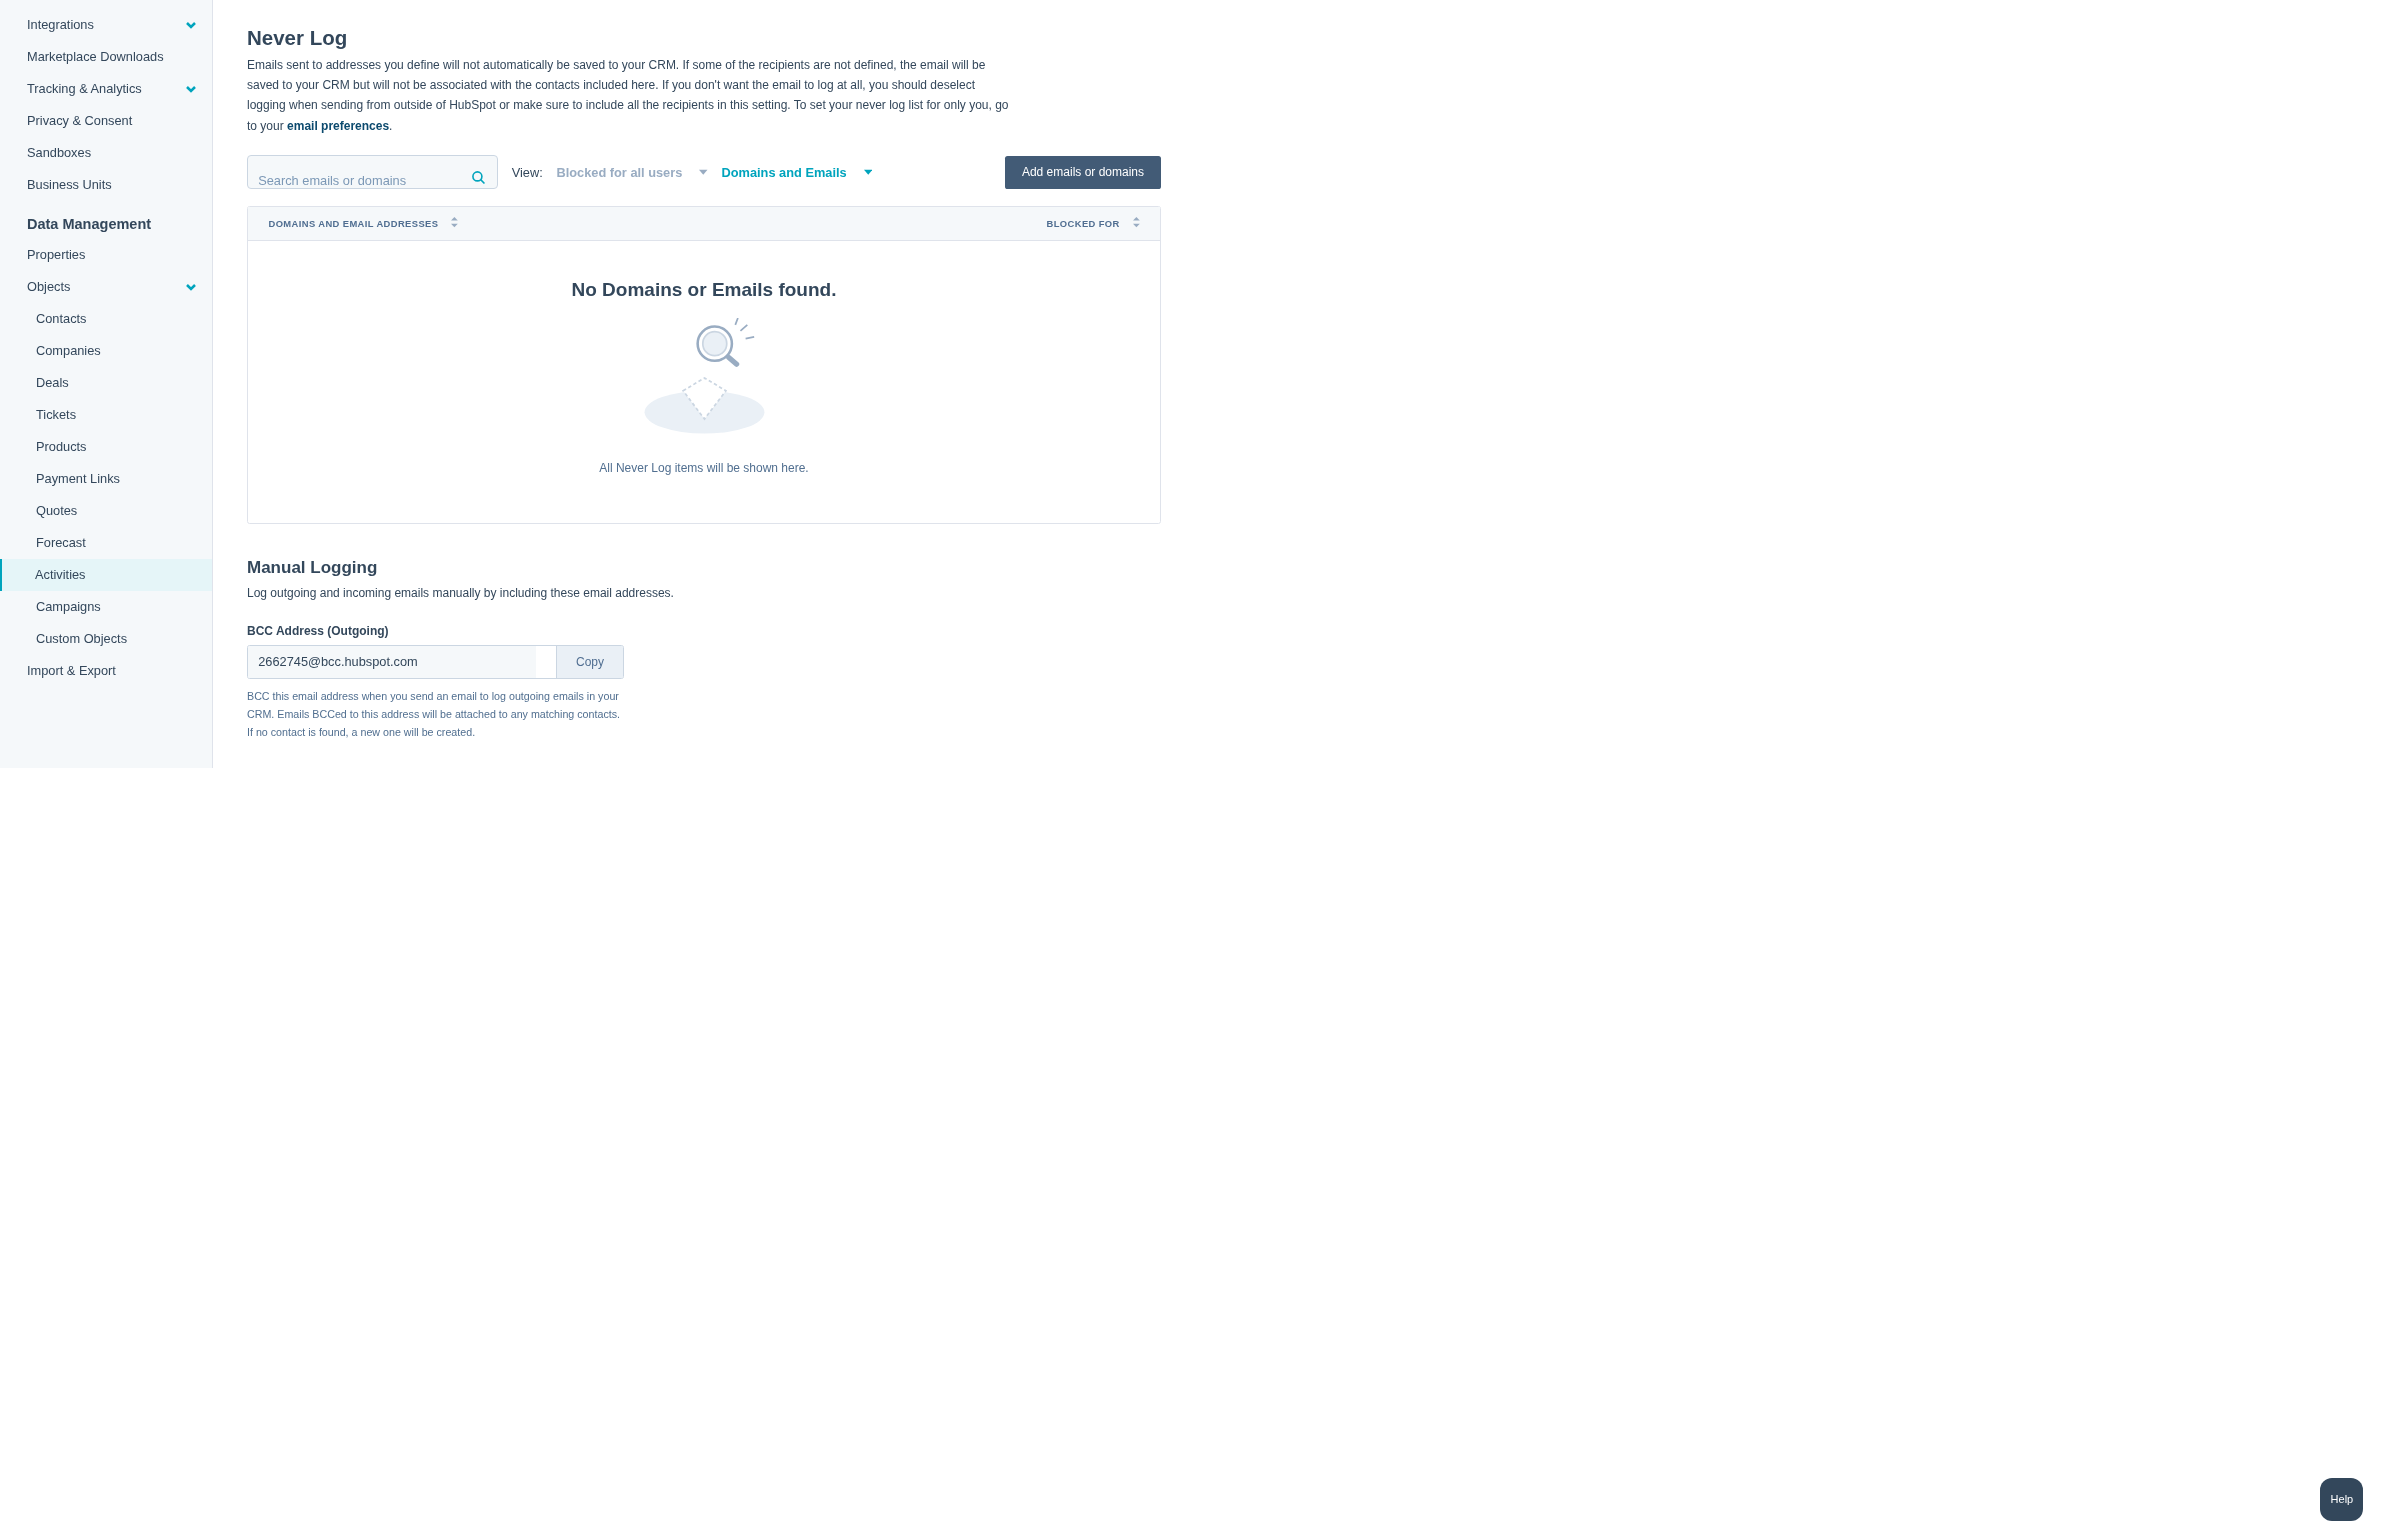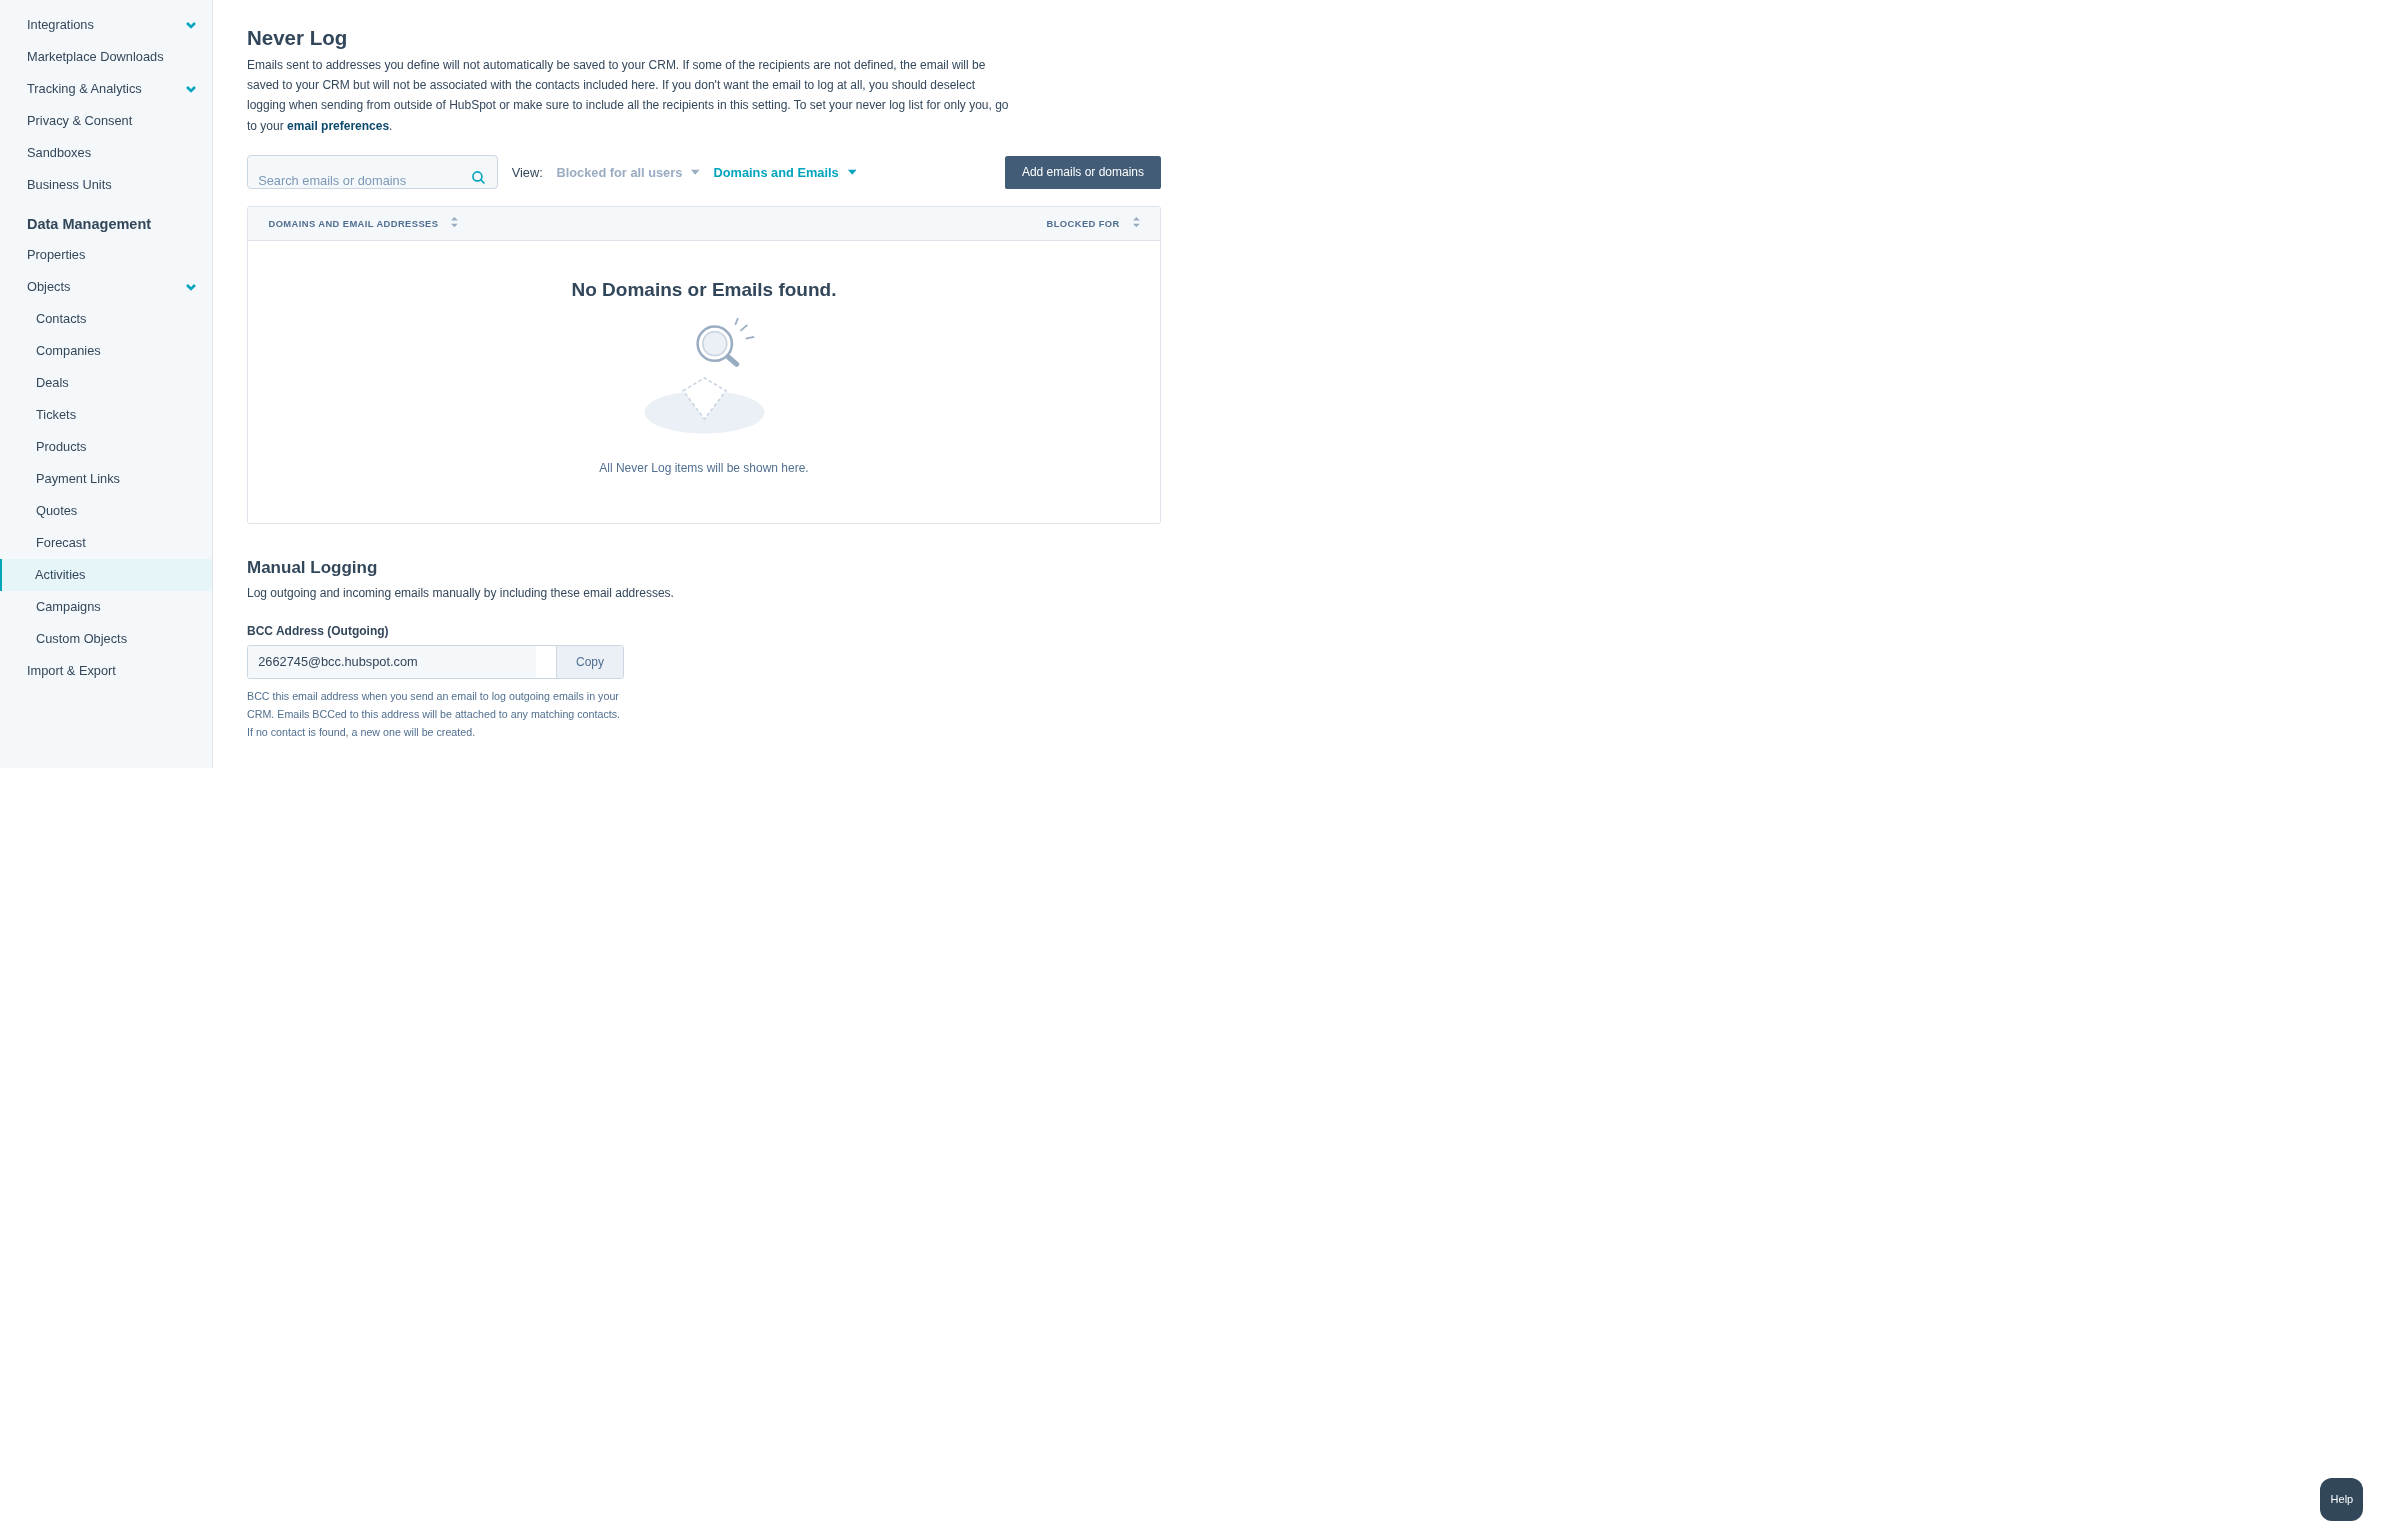--- a/index.html
+++ b/index.html
@@ -91,21 +91,21 @@
     padding:0 10.2px;
   }
   .search-box input {
     flex:1; border:none; background:transparent; outline:none;
     font-size:12.8px; color:#33475b;
   }
   .search-box input::placeholder { color:#7c98b6; }
   .search-icn svg { stroke:#00a4bd; stroke-width:2.5; fill:none; width:15.4px; height:15.4px; }
   .view-label { color:#33475b; font-size:12.8px; }
   .dropdown {
-    display:inline-flex; align-items:flex-end; gap:9px;
+    display:inline-flex; align-items:flex-end; gap:17px;
     font-size:12.8px; font-weight:600; cursor:pointer;
   }
   .dropdown.muted { color:#99acc2; }
   .dropdown.teal { color:#00a4bd; }
   .dropdown .caret svg { width:8.5px; height:8.5px; fill: currentColor; }
   .spacer { flex:1; }
   .btn-primary {
     background:#425b76; color:#fff; border:none;
     border-radius:2.6px; padding:9.4px 17px;
     font-size:12px; font-weight:500; cursor:pointer;margin-left:24px;

